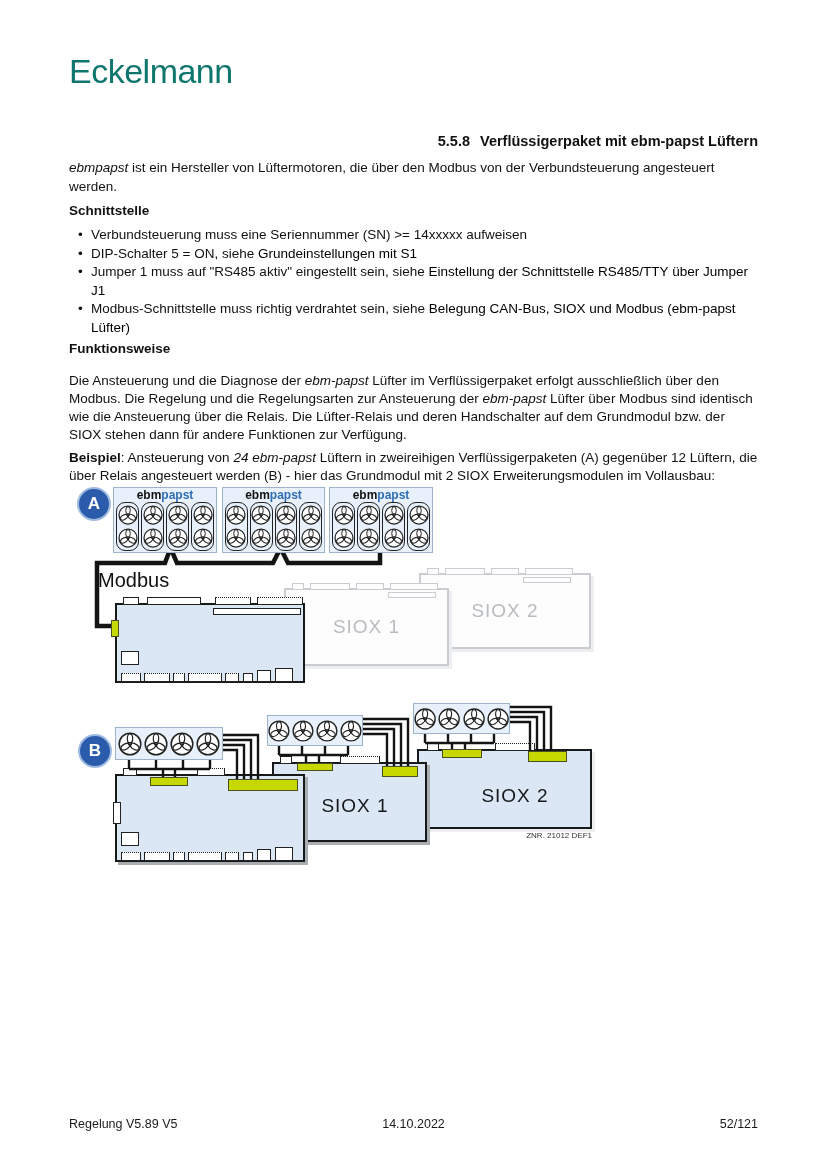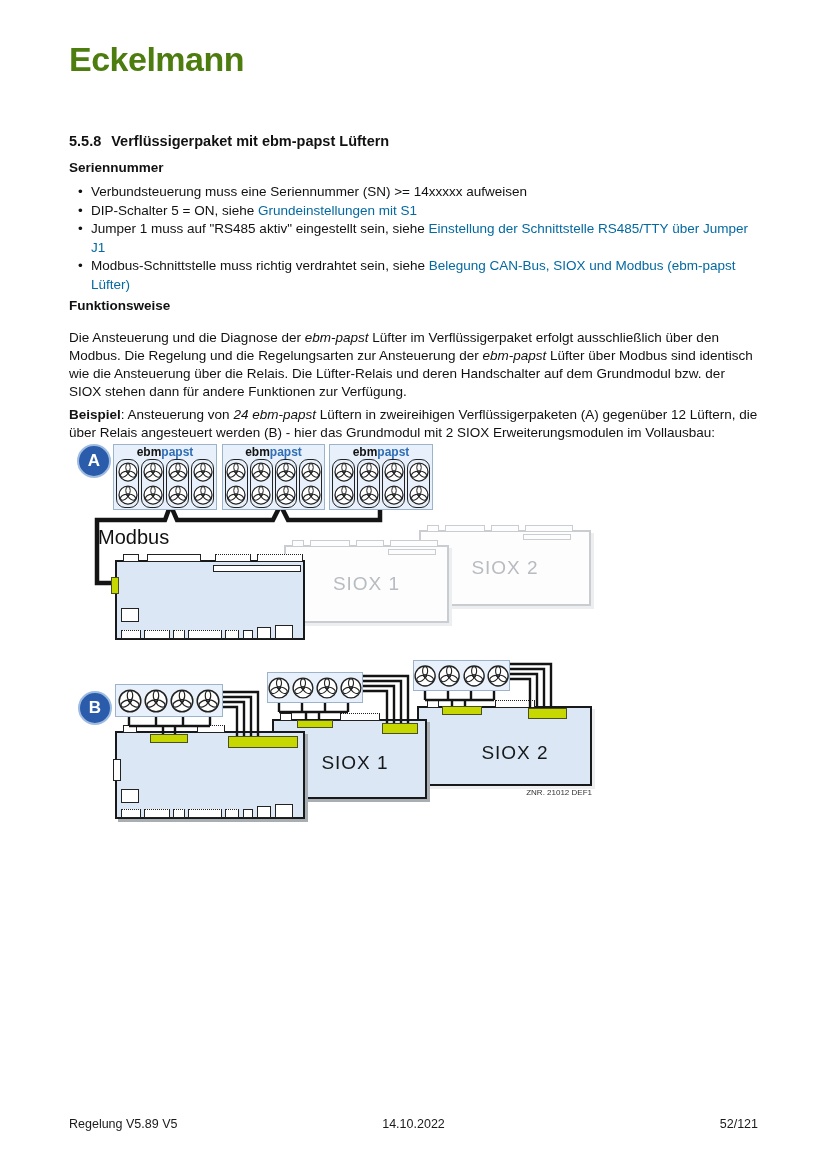--- a/index.html
+++ b/index.html
@@ -1,26 +1,26 @@
 <!DOCTYPE html>
 <html><head>
 <meta charset="utf-8">
 <style>
   html,body{margin:0;padding:0;background:#ffffff;}
   .page{position:relative;width:827px;height:1169px;background:#fff;overflow:hidden;
         font-family:"Liberation Sans",sans-serif;color:#111;}
-  .logo{position:absolute;left:69px;top:40px;font-size:34px;font-weight:700;
-        color:#4d7c0f;letter-spacing:-0.5px;}
+  .logo{position:absolute;left:69px;top:52px;font-size:34px;font-weight:400;
+        color:#0f766e;letter-spacing:-0.5px;}
   .content{position:absolute;left:69px;top:133px;width:689px;}
-  .heading{display:flex;gap:10px;font-size:14.5px;font-weight:700;margin:0 0 10px 0;}
+  .heading{display:flex;gap:10px;font-size:14.5px;font-weight:700;margin:0 0 10px 0;justify-content:flex-end;}
   .para{font-size:13.5px;line-height:18.5px;margin:0;}
   .p4{line-height:18px;}
   .seg-italic{font-style:italic;}
   .seg-bold{font-weight:700;}
-  .seg-link{color:#0369a1;cursor:pointer;}
+  .seg-link{color:#000000;cursor:pointer;}
   h3.sub{font-size:13.5px;font-weight:700;margin:6px 0 0 0;line-height:18px;}
   h3.sub2{margin-top:3px;}
   ul.blist{margin:6px 0 0 0;padding:0;list-style:none;}
   ul.blist li{position:relative;padding-left:22px;font-size:13.5px;line-height:18.5px;}
   ul.blist li::before{content:"\2022";position:absolute;left:9px;}
   .mt2{margin-top:14px;} .mt5{margin-top:5px;} .mt10{margin-top:10px;}
 
   
   .diag{position:relative;width:689px;}
   .diagA{height:212px;}
@@ -66,22 +66,23 @@
 <div class="page">
 
   <div class="logo">Eckelmann</div>
 
   <div class="content">
     <h2 class="heading">
       <span>5.5.8</span>
       <span>Verflüssigerpaket mit ebm-papst Lüftern</span>
     </h2>
 
-
-    <h3 class="sub">Seriennummer</h3>
+    <p class="para"><span class="seg-italic">ebmpapst</span><span> ist ein Hersteller von Lüftermotoren, die über den Modbus von der Verbundsteuerung angesteuert werden.</span></p>
+
+    <h3 class="sub">Schnittstelle</h3>
 
     <ul class="blist">
       <li><span>Verbundsteuerung muss eine Seriennummer (SN) &gt;= 14xxxxx aufweisen</span></li>
       <li><span>DIP-Schalter 5 = ON, siehe </span><span class="seg-link">Grundeinstellungen mit S1</span></li>
       <li><span>Jumper 1 muss auf "RS485 aktiv" eingestellt sein, siehe </span><span class="seg-link">Einstellung der Schnittstelle RS485/TTY über Jumper J1</span></li>
       <li><span>Modbus-Schnittstelle muss richtig verdrahtet sein, siehe </span><span class="seg-link">Belegung CAN-Bus, SIOX und Modbus (ebm-papst Lüfter)</span></li>
     </ul>
 
     <h3 class="sub sub2">Funktionsweise</h3>
 

